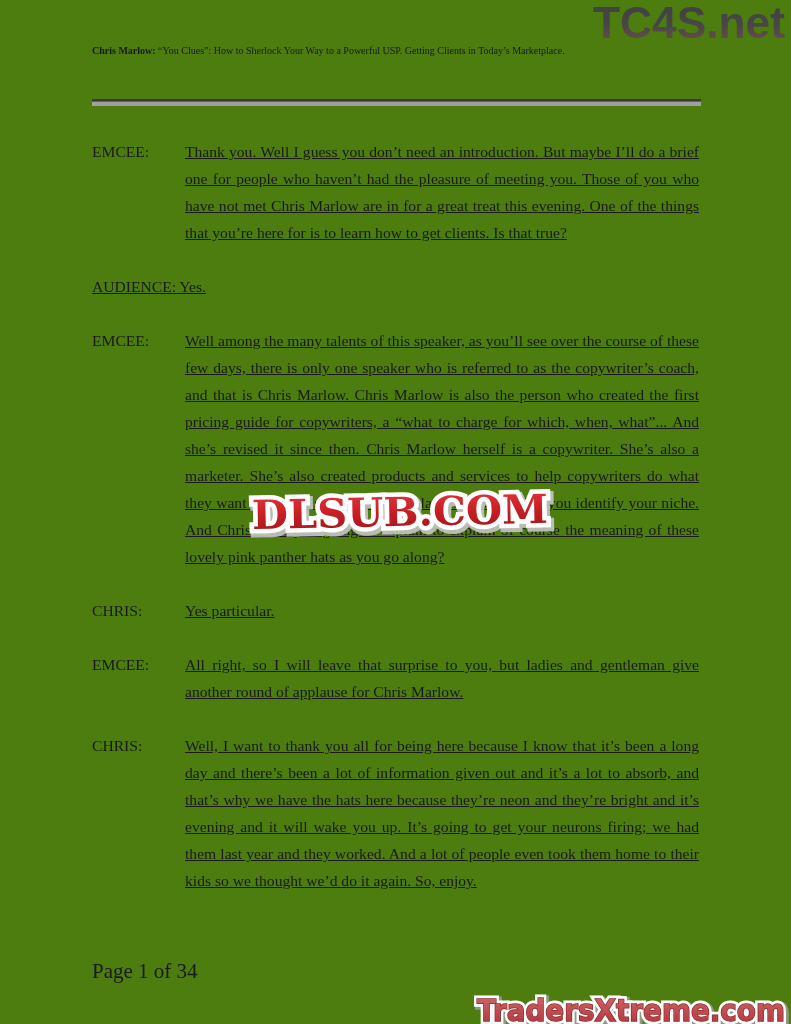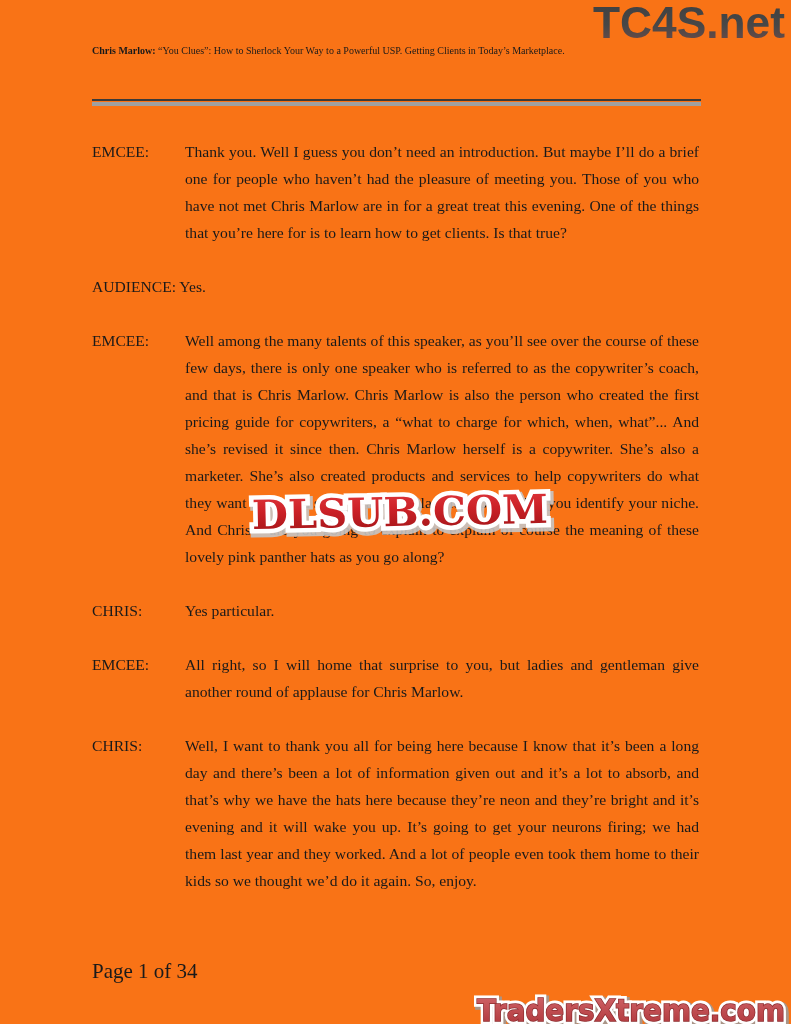--- a/index.html
+++ b/index.html
@@ -1,21 +1,21 @@
 <!DOCTYPE html>
 <html><head>
 <meta charset="utf-8">
 <style>
   * { margin: 0; padding: 0; box-sizing: border-box; }
   html, body { background: #ffffff; }
   .page {
     position: relative;
     width: 791px;
     height: 1024px;
-    background: #f97316;
+    background: #4d7c0f;
     font-family: "Liberation Serif", serif;
     color: #1a1a1a;
     overflow: hidden;
   }
 
   
   .logo-top {
     position: absolute;
     top: 0;
     right: 2px;
@@ -46,20 +46,21 @@
   .rule-thick { height: 4px; background: #a0a0a0; margin-top: 1px; }
 
   
   .transcript {
     position: absolute;
     left: 92px;
     top: 138px;
     width: 607px;
     font-size: 15.6px;
     line-height: 27px;
+    text-decoration: underline;
   }
   .entry {
     position: relative;
     padding-left: 93px;
     text-align: justify;
     margin-bottom: 27px;
   }
   .entry:last-child { margin-bottom: 0; }
   .entry .speaker {
     position: absolute;
@@ -125,21 +126,21 @@
   <div class="rule">
     <div class="rule-thin"></div>
     <div class="rule-thick"></div>
   </div>
 
   <div class="transcript" id="transcript">
       <div class="entry"><span class="speaker">EMCEE:</span><span class="dialogue">Thank you. Well I guess you don’t need an introduction. But maybe I’ll do a brief one for people who haven’t had the pleasure of meeting you. Those of you who have not met Chris Marlow are in for a great treat this evening. One of the things that you’re here for is to learn how to get clients. Is that true?</span></div>
       <div class="entry inline"><span class="speaker">AUDIENCE:</span><span class="dialogue"> Yes.</span></div>
       <div class="entry"><span class="speaker">EMCEE:</span><span class="dialogue">Well among the many talents of this speaker, as you’ll see over the course of these few days, there is only one speaker who is referred to as the copywriter’s coach, and that is Chris Marlow. Chris Marlow is also the person who created the first pricing guide for copywriters, a “what to charge for which, when, what”... And she’s revised it since then. Chris Marlow herself is a copywriter. She’s also a marketer. She’s also created products and services to help copywriters do what they want to do and she’s in a particular niche of helping you identify your niche. And Chris – are you going to explain to explain of course the meaning of these lovely pink panther hats as you go along?</span></div>
       <div class="entry"><span class="speaker">CHRIS:</span><span class="dialogue">Yes particular.</span></div>
-      <div class="entry"><span class="speaker">EMCEE:</span><span class="dialogue">All right, so I will home that surprise to you, but ladies and gentleman give another round of applause for Chris Marlow.</span></div>
+      <div class="entry"><span class="speaker">EMCEE:</span><span class="dialogue">All right, so I will leave that surprise to you, but ladies and gentleman give another round of applause for Chris Marlow.</span></div>
       <div class="entry"><span class="speaker">CHRIS:</span><span class="dialogue">Well, I want to thank you all for being here because I know that it’s been a long day and there’s been a lot of information given out and it’s a lot to absorb, and that’s why we have the hats here because they’re neon and they’re bright and it’s evening and it will wake you up. It’s going to get your neurons firing; we had them last year and they worked. And a lot of people even took them home to their kids so we thought we’d do it again. So, enjoy.</span></div>
     </div>
 
   <div class="watermark">
     <svg width="320" height="60" viewBox="0 0 320 60">
       <defs>
         <linearGradient id="gradWm" x1="0" y1="0" x2="0" y2="1">
           <stop offset="0" stop-color="#e23a40"></stop>
           <stop offset="0.45" stop-color="#cc2127"></stop>
           <stop offset="1" stop-color="#9e1417"></stop>

